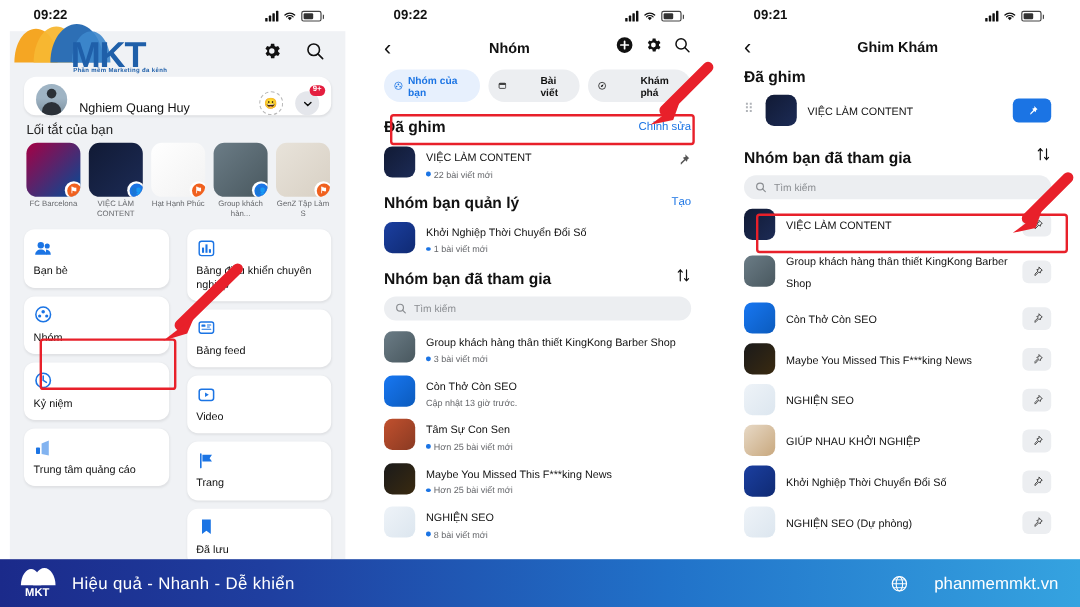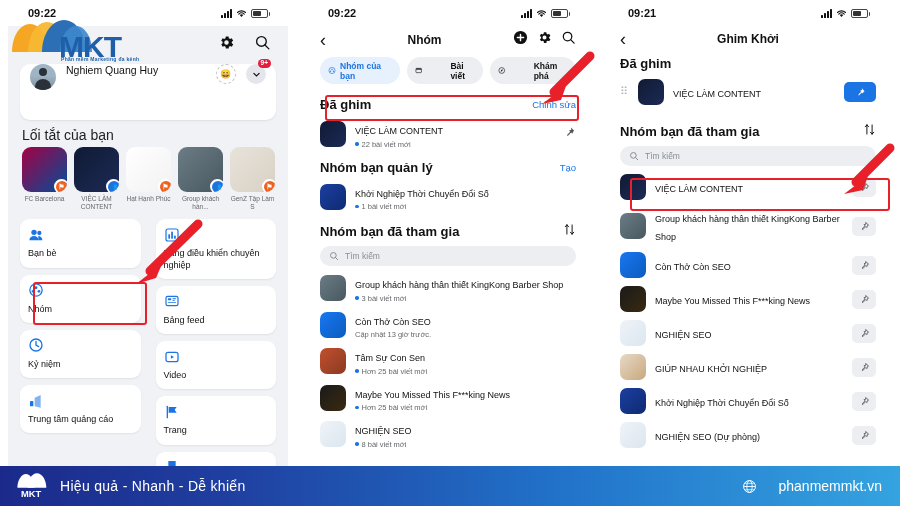--- a/index.html
+++ b/index.html
@@ -32,37 +32,37 @@
   .batt::after { content:""; position:absolute; right:-3px; top:2.5px; width:1.5px; height:4px; background:#444; border-radius:0 1px 1px 0;}
   .batt i { position:absolute; left:1px; top:1px; bottom:1px; width:55%; background:#333; border-radius:1px; }
 
   
   .s1 { background: #f0f2f5; height: 440px; position: relative; }
   .s1-head { display: flex; align-items: center; justify-content: space-between; padding: 4px 14px 6px 14px; }
   .s1-title { font-size: 21px; font-weight: 800; color: #111; }
   .s1-acts { display: flex; gap: 12px; align-items: center; }
   .circ-btn { width: 24px; height: 24px; border-radius: 50%; display:flex; align-items:center; justify-content:center; }
 
-  .profile-card { margin: 4px 12px 0 12px; background:#fff; border-radius: 10px; height: 56px;
-                  display:flex; align-items:flex-start; padding: 0 10px; gap: 10px; box-shadow: 0 1px 2px rgba(0,0,0,.08); }
+  .profile-card { margin: 4px 12px 0 12px; background:#fff; border-radius: 10px; height: 32px;
+                  display:flex; align-items:flex-end; padding: 0 10px; gap: 10px; box-shadow: 0 1px 2px rgba(0,0,0,.08); }
   .avatar { width: 26px; height: 26px; border-radius: 50%; background: linear-gradient(#9fb4c4 45%, #7b8f9e);
             position: relative; overflow: hidden; flex: none; }
   .avatar::after { content:""; position:absolute; left:50%; bottom:-5px; transform:translateX(-50%);
                    width:16px; height:16px; border-radius:50% 50% 0 0; background:#2b3138; }
   .avatar::before { content:""; position:absolute; left:50%; top:4px; transform:translateX(-50%);
                    width:8px; height:8px; border-radius:50%; background:#2b3138; }
   .pname { font-size: 10.5px; color: #111; font-weight: 400; flex: 1; }
   .av-story { width: 20px; height: 20px; border-radius: 50%; border: 1.5px dashed #bbb; display:flex;
               align-items:center; justify-content:center; font-size: 9px; }
   .chev-wrap { width: 20px; height: 20px; border-radius: 50%; background:#e4e6eb; display:flex;
                align-items:center; justify-content:center; position: relative; }
   .badge { position:absolute; top:-5px; right:-5px; background:#e41e3f; color:#fff; font-size:6.5px;
            font-weight:700; border-radius:7px; padding: 1px 3px; line-height: 1; }
 
-  .sec-label { font-size: 14px; color: #222; margin: 7px 0 4px 14px; }
+  .sec-label { font-size: 11px; color: #222; margin: 7px 0 4px 14px; }
   .shortcuts { display: flex; gap: 7px; padding-left: 14px; }
   .sc { width: 45px; flex: none; }
   .sc-img { width: 45px; height: 45px; border-radius: 9px; position: relative; overflow: hidden; }
   .sc-badge { position:absolute; right:-2px; bottom:-2px; width:15px; height:15px; border-radius:50%;
               background:#fff; display:flex; align-items:center; justify-content:center; }
   .sc-badge b { width:12px; height:12px; border-radius:50%; display:flex; align-items:center; justify-content:center;
                 font-size:7px; color:#fff; }
   .sc-name { font-size: 6.5px; color: #65676b; text-align: center; line-height: 1.25; margin-top: 3px; }
 
   .tiles { display: grid; grid-template-columns: 1fr 1fr; gap: 15px; padding: 8px 12px 0 12px; }
@@ -489,21 +489,21 @@
           </svg>
         <span class="batt">
             <i></i>
           </span>
       </span>
     </div>
 
     <div class="s23">
       <div class="navbar">
         <span class="back">‹</span>
-        <span class="nav-title">Ghim Khởi</span>
+        <span class="nav-title">Ghim Khám</span>
         <span style="width:16px"></span>
       </div>
 
       <div class="sec-h" style="padding-top:0">
         <span class="t">Đã ghim</span>
       </div>
       <div id="s3-pinned">
           <div class="grow">
             <span class="drag">⠿</span>
             <span class="g-img" style="background:linear-gradient(135deg,#111a35,#1c2b55)"></span>

